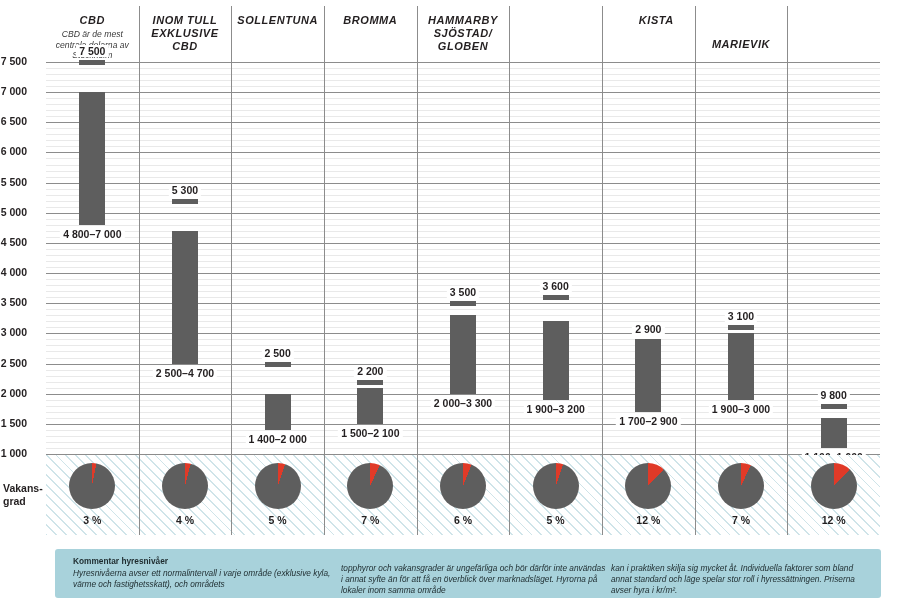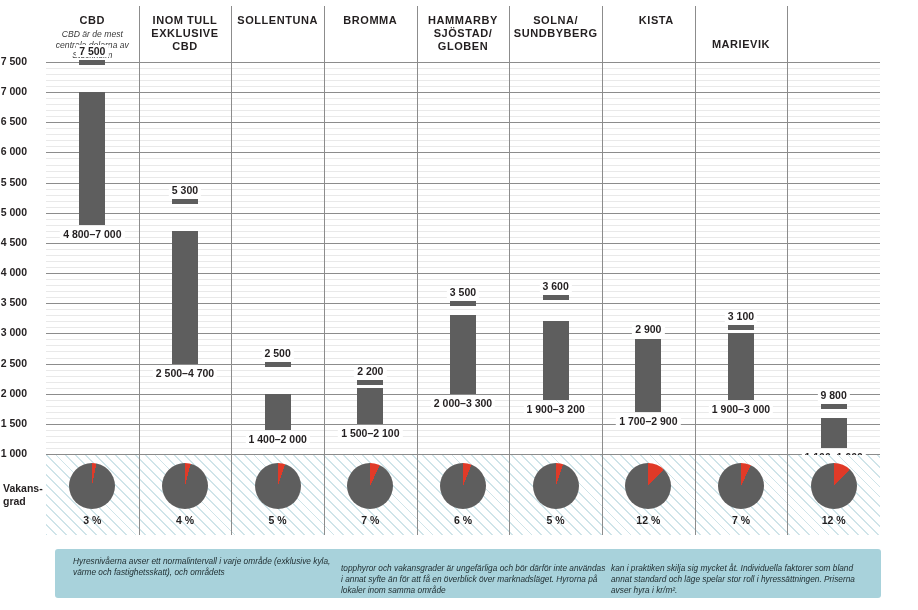--- a/index.html
+++ b/index.html
@@ -8,21 +8,21 @@
     font-family:"Liberation Sans","DejaVu Sans",sans-serif;
     color:#231f20;overflow:hidden;position:relative;
   }
   #chart-root{position:absolute;left:0;top:0;width:918px;height:610px;}
 
   
   .header-band{position:absolute;left:46px;top:6px;width:834px;height:56px;}
   .hdr-cell{position:absolute;top:0;height:56px;text-align:center;box-sizing:border-box;}
   .hdr-title{
     font-size:11px;font-weight:bold;letter-spacing:.55px;line-height:13px;
-    color:#231f20;text-transform:uppercase;padding-top:8px;
+    color:#231f20;text-transform:uppercase;padding-top:8px;font-style:italic;
   }
   .hdr-sub{
     font-size:8.6px;font-style:italic;line-height:10.5px;color:#3a3a3a;
     padding:2px 6px 0 6px;font-weight:normal;letter-spacing:0;
   }
 
   
   .plot{position:absolute;left:46px;top:62px;width:834px;height:392px;}
   .grid-minor,.grid-major{position:absolute;left:0;width:834px;height:1px;}
   .grid-minor{background:#e9e9e9;}
@@ -90,23 +90,20 @@
       </div>
       <div class="colsep" style="left: 185.333px; top: 0px; height: 56px;"></div>
       <div class="hdr-cell" style="left: 278px; width: 92.6667px;">
         <div class="hdr-title">BROMMA</div>
       </div>
       <div class="colsep" style="left: 278px; top: 0px; height: 56px;"></div>
       <div class="hdr-cell" style="left: 370.667px; width: 92.6667px;">
         <div class="hdr-title">HAMMARBY SJÖSTAD/ GLOBEN</div>
       </div>
       <div class="colsep" style="left: 370.667px; top: 0px; height: 56px;"></div>
-      <div class="hdr-cell" style="left: 463.333px; width: 92.6667px;">
-        <div class="hdr-title">SOLNA/ SUNDBYBERG</div>
-      </div>
       <div class="colsep" style="left: 463.333px; top: 0px; height: 56px;"></div>
       <div class="hdr-cell" style="left: 556px; width: 92.6667px; margin-left: 8px;">
         <div class="hdr-title">KISTA</div>
       </div>
       <div class="colsep" style="left: 556px; top: 0px; height: 56px;"></div>
       <div class="hdr-cell" style="left: 648.667px; width: 92.6667px; margin-top: 24px;">
         <div class="hdr-title">MARIEVIK</div>
       </div>
       <div class="colsep" style="left: 648.667px; top: 0px; height: 56px;"></div>
       <div class="colsep" style="left: 741.333px; top: 0px; height: 56px;"></div>
@@ -275,20 +272,21 @@
       </div>
     </div>
 
   <div class="vac-label">
     <span>Vakans-</span><br>
     <span>grad</span>
   </div>
 
   <div class="footer">
     <div class="fcol" style="left:18px;width:262px;">
+      <b>Kommentar hyresnivåer</b>
       <span>Hyresnivåerna avser ett normalintervall i varje område (exklusive kyla, värme och fastighetsskatt), och områdets</span>
     </div>
     <div class="fcol" style="left:286px;width:268px;top:14px;">
       <span>topphyror och vakansgrader är ungefärliga och bör därför inte användas i annat syfte än för att få en överblick över marknadsläget. Hyrorna på lokaler inom samma område</span>
     </div>
     <div class="fcol" style="left:556px;width:262px;top:14px;">
       <span>kan i praktiken skilja sig mycket åt. Individuella faktorer som bland annat standard och läge spelar stor roll i hyressättningen. Priserna avser hyra i kr/m².</span>
     </div>
   </div>
 

